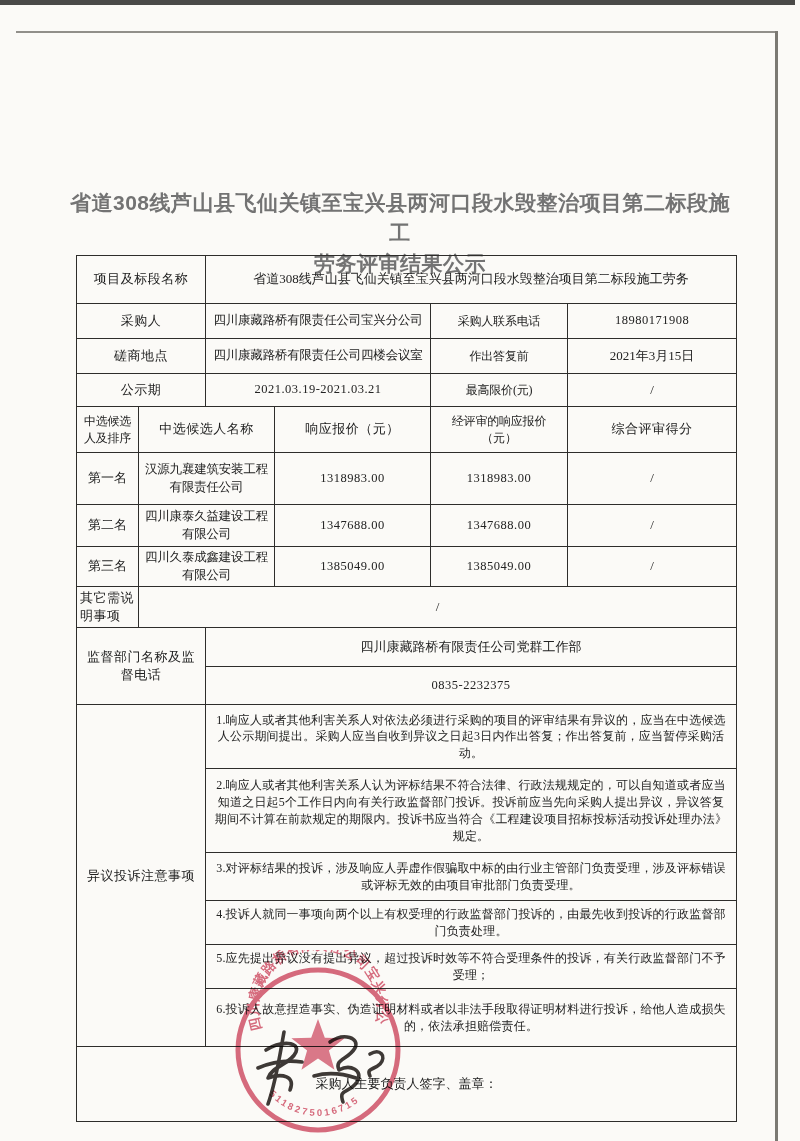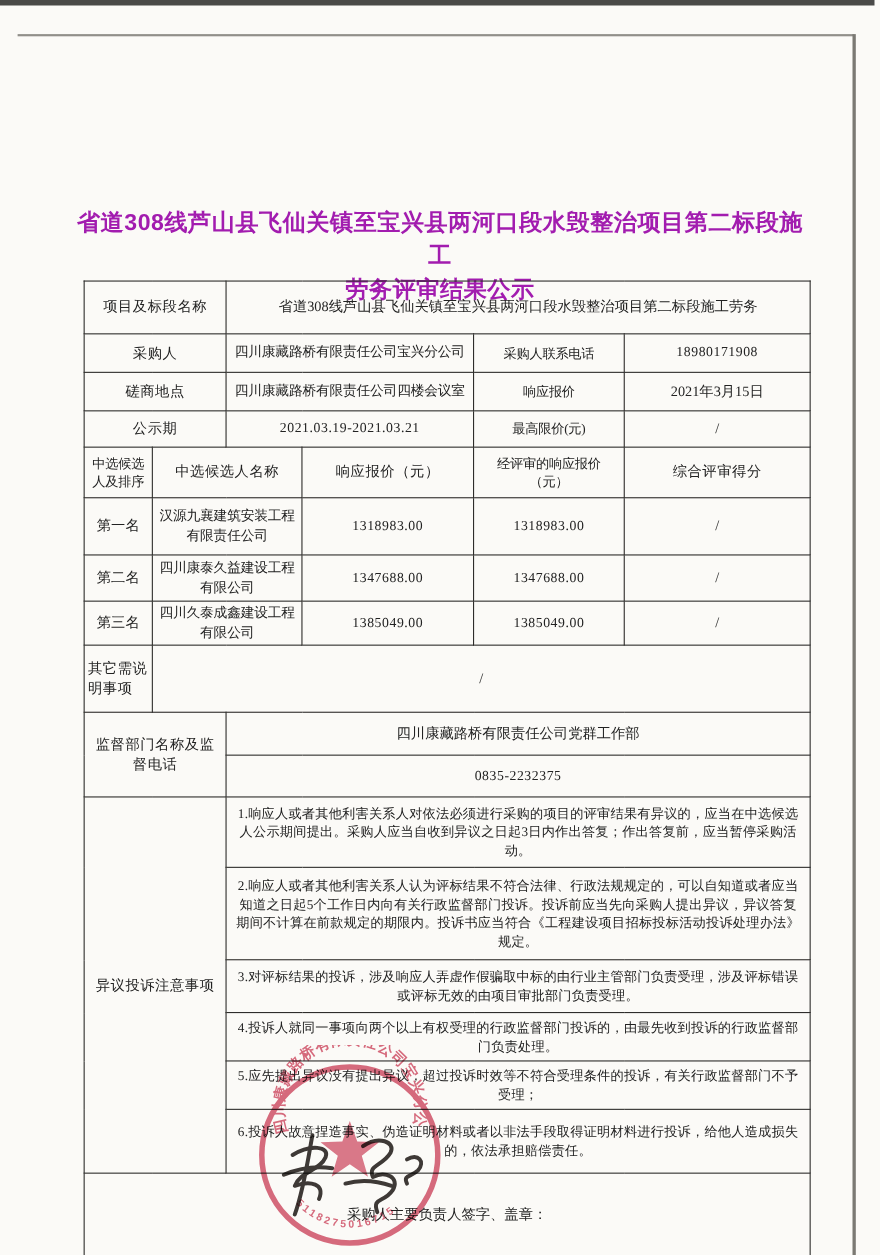--- a/index.html
+++ b/index.html
@@ -5,21 +5,21 @@
   html,body{margin:0;padding:0;}
   body{width:800px;height:1141px;font-family:"Liberation Serif","DejaVu Serif",serif;color:#1f1f1f;background:#e9e8e6;}
   .paper{position:relative;width:800px;height:1141px;background:#fbfaf7;overflow:hidden;}
   
   .scan-strip-top{position:absolute;left:0;top:0;width:795px;height:5px;background:#4a4a48;}
   .scan-line-h{position:absolute;left:16px;top:31px;width:760px;height:2px;background:#918f8a;}
   .scan-line-v{position:absolute;left:775px;top:31px;width:3px;height:1110px;background:#7b7973;}
   
   .doc-title{position:absolute;left:60px;top:188px;width:680px;text-align:center;
     font-family:"Liberation Sans","DejaVu Sans",sans-serif;font-weight:700;
-    font-size:21px;line-height:1.45;color:#a21caf;letter-spacing:0.5px;}
+    font-size:21px;line-height:1.45;color:#737373;letter-spacing:0.5px;}
   
   table.main{position:absolute;left:76px;top:255px;width:660px;border-collapse:collapse;table-layout:fixed;
     font-size:13px;color:#222;}
   table.main td{border:1.5px solid #2e2d2b;padding:2px 6px;vertical-align:middle;text-align:center;
     line-height:1.4;overflow:hidden;}
   td.lbl{letter-spacing:0.5px;}
   td.left{text-align:left;padding-left:10px;}
   td.val-tight{font-size:12.5px;letter-spacing:-0.2px;padding:2px 2px;}
   td.hdr2{font-size:12px;letter-spacing:-0.2px;padding:2px 1px;}
   td.para{text-align:left;vertical-align:top;padding:6px 8px 2px 8px;font-size:12px;line-height:1.48;letter-spacing:0.2px;}
@@ -58,21 +58,21 @@
       </tr>
       <tr style="height:35px">
         <td colspan="2" class="lbl">采购人</td>
         <td colspan="2" class="val-tight">四川康藏路桥有限责任公司宝兴分公司</td>
         <td class="lbl hdr2">采购人联系电话</td>
         <td class="num">18980171908</td>
       </tr>
       <tr style="height:35px">
         <td colspan="2" class="lbl">磋商地点</td>
         <td colspan="2" class="val-tight">四川康藏路桥有限责任公司四楼会议室</td>
-        <td class="lbl hdr2">响应报价</td>
+        <td class="lbl hdr2">作出答复前</td>
         <td>2021年3月15日</td>
       </tr>
       <tr style="height:33px">
         <td colspan="2" class="lbl">公示期</td>
         <td colspan="2" class="num">2021.03.19-2021.03.21</td>
         <td class="lbl hdr2">最高限价(元)</td>
         <td>/</td>
       </tr>
       <tr style="height:46px">
         <td class="lbl hdr2">中选候选人及排序</td>
@@ -96,21 +96,21 @@
         <td>/</td>
       </tr>
       <tr style="height:40px">
         <td>第三名</td>
         <td colspan="2" class="val-tight">四川久泰成鑫建设工程有限公司</td>
         <td class="num">1385049.00</td>
         <td class="num">1385049.00</td>
         <td>/</td>
       </tr>
       <tr style="height:37px">
-        <td class="lbl" style="text-align:left;padding:12px 3px;">其它需说明事项</td>
+        <td class="lbl" style="text-align:left;padding:2px 3px;">其它需说明事项</td>
         <td colspan="5">/</td>
       </tr>
       <tr style="height:39px">
         <td colspan="2" rowspan="2" class="lbl">监督部门名称及监督电话</td>
         <td colspan="4">四川康藏路桥有限责任公司党群工作部</td>
       </tr>
       <tr style="height:38px">
         <td colspan="4" class="num">0835-2232375</td>
       </tr>
       <tr style="height:64px">

